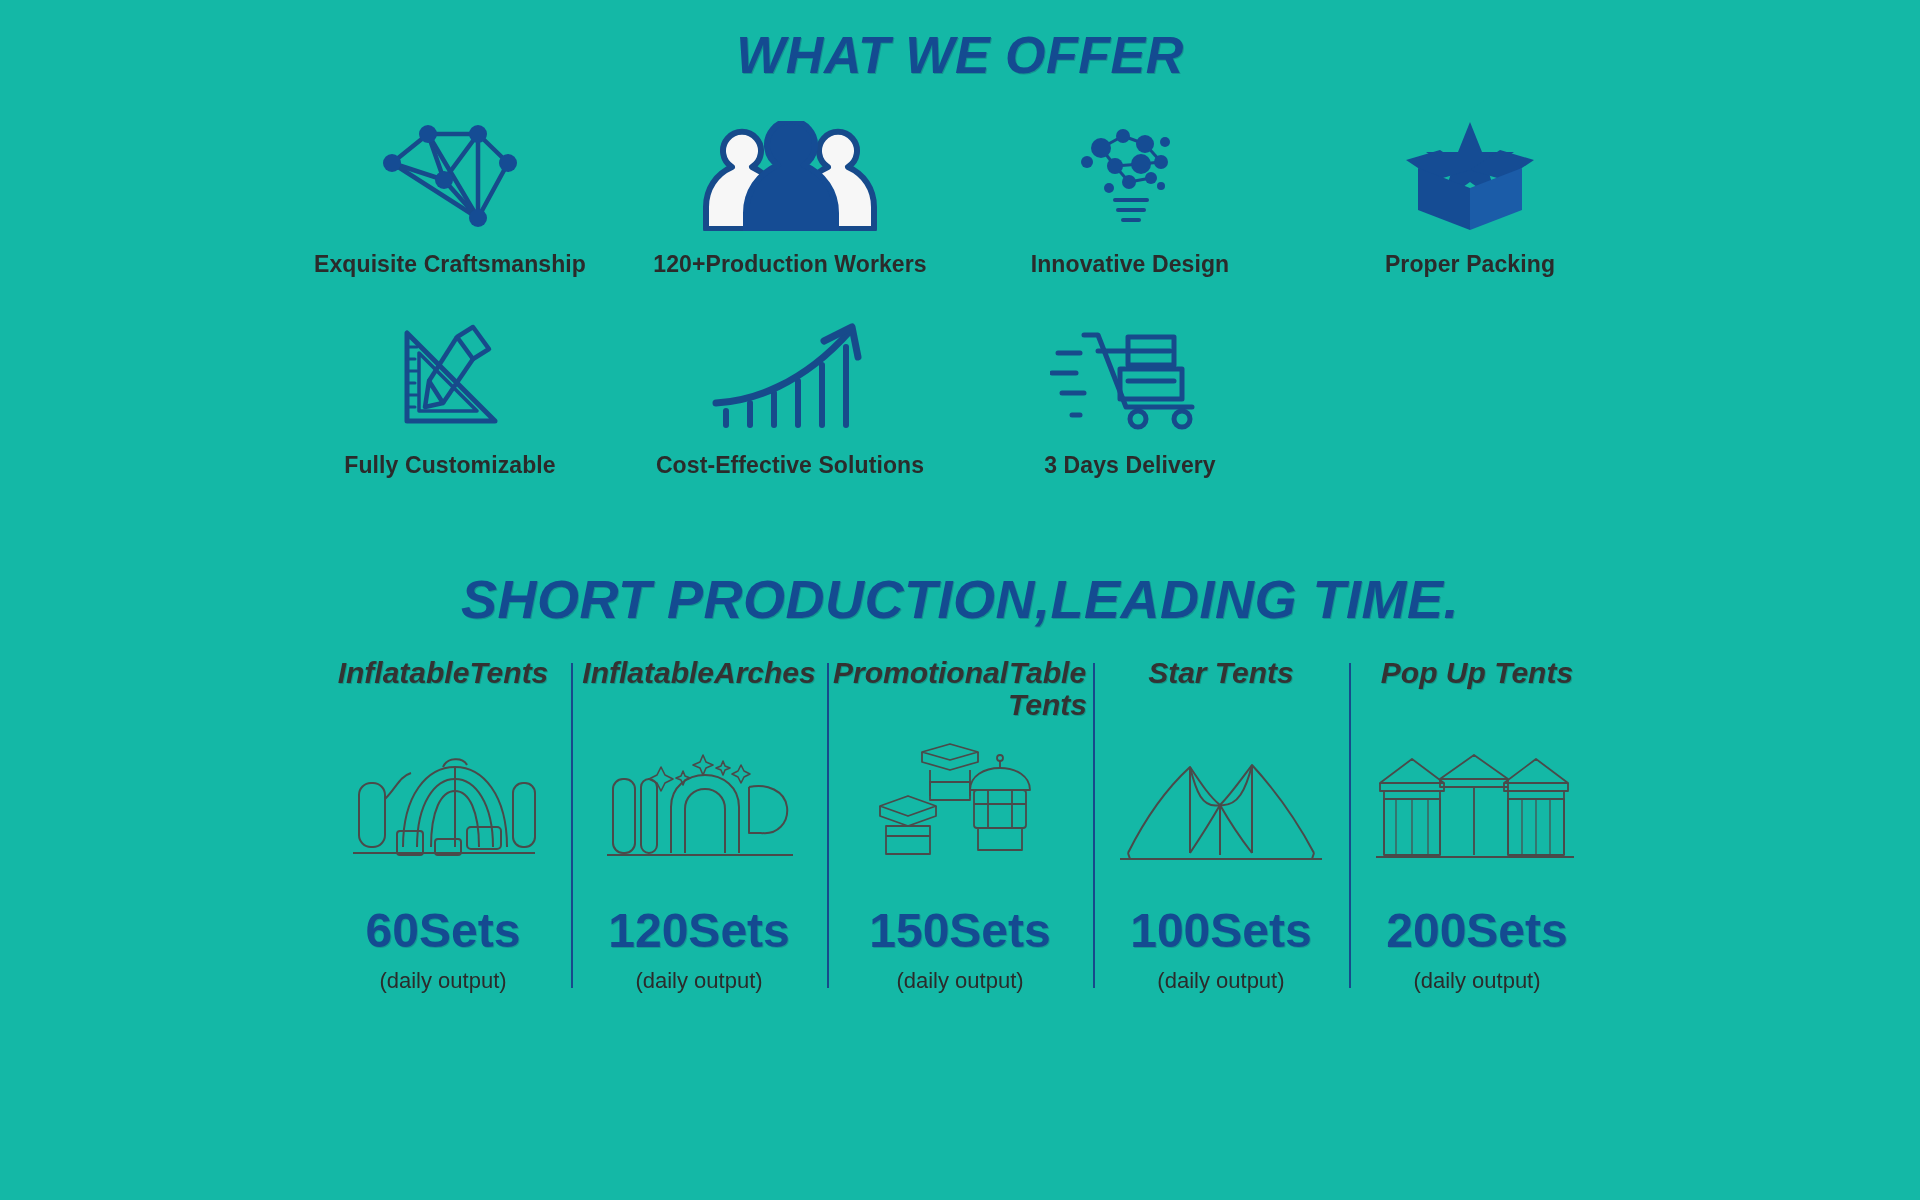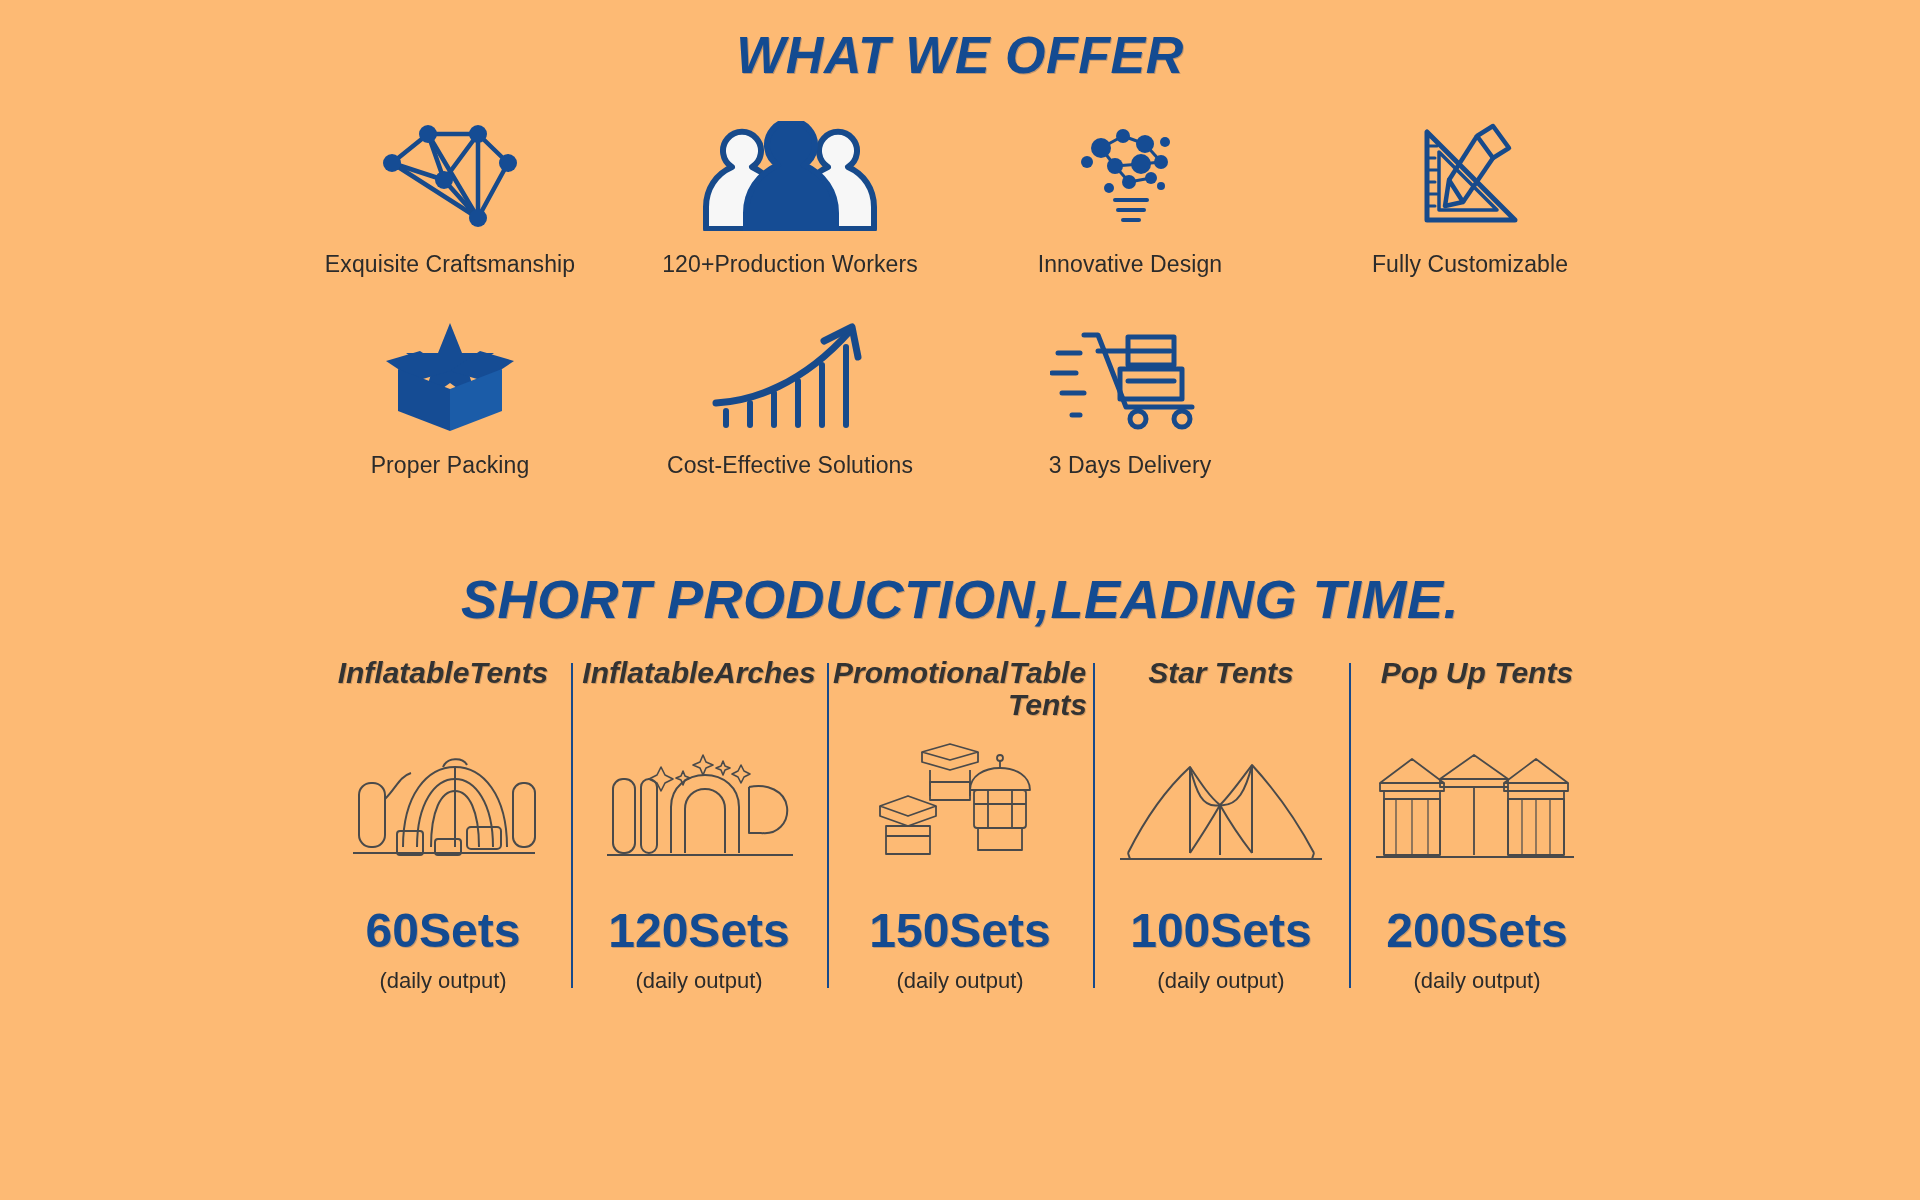--- a/index.html
+++ b/index.html
@@ -9,21 +9,21 @@
     height: 1200px;
     background: #f7f7f7;
     font-family: "Liberation Sans", sans-serif;
     overflow: hidden;
   }
 
   .page {
     position: relative;
     width: 1920px;
     height: 1200px;
-    background: #fdba74;
+    background: #14b8a6;
   }
 
   
   .section-title {
     text-align: center;
     font-family: "Liberation Sans", sans-serif;
     font-weight: bold;
     font-style: italic;
     color: #144b91;
     letter-spacing: 0.5px;
@@ -47,20 +47,21 @@
     margin: 34px auto 0 auto;
     display: grid;
     grid-template-columns: repeat(4, 1fr);
     grid-row-gap: 40px;
   }
   .offer-cell {
     display: flex;
     flex-direction: column;
     align-items: center;
     justify-content: space-between;
+    font-weight: bold;
   }
   .offer-icon {
     height: 118px;
     display: flex;
     align-items: center;
     justify-content: center;
   }
   .offer-label {
     margin-top: 16px;
     font-size: 23px;
@@ -218,20 +219,38 @@
             <line x1="53" y1="92" x2="79" y2="92"></line>
             <line x1="58" y1="102" x2="74" y2="102"></line>
           </g>
         </svg>
       </div>
       <div class="offer-label">Innovative Design</div>
     </div>
 
     <div class="offer-cell">
       <div class="offer-icon">
+        <svg width="140" height="116" viewBox="0 0 140 116">
+
+          <path d="M70 4 L82 34 L114 34 L88 52 L98 84 L70 64 L42 84 L52 52 L26 34 L58 34 Z" fill="#154c94"></path>
+
+          <path d="M6 42 L40 32 L70 52 L36 62 Z" fill="#154c94"></path>
+
+          <path d="M134 42 L100 32 L70 52 L104 62 Z" fill="#154c94"></path>
+
+          <path d="M18 50 L70 70 L70 112 L18 92 Z" fill="#154c94"></path>
+
+          <path d="M122 50 L70 70 L70 112 L122 92 Z" fill="#1b5ca8"></path>
+        </svg>
+      </div>
+      <div class="offer-label">Proper Packing</div>
+    </div>
+
+    <div class="offer-cell">
+      <div class="offer-icon">
         <svg width="130" height="116" viewBox="0 0 130 116">
 
           <path d="M22 14 L22 102 L110 102 Z" fill="none" stroke="#174a8b" stroke-width="5" stroke-linejoin="round"></path>
           <path d="M34 34 L34 92 L92 92 Z" fill="none" stroke="#174a8b" stroke-width="3.5" stroke-linejoin="round"></path>
           <g stroke="#174a8b" stroke-width="3" stroke-linecap="round">
             <line x1="22" y1="28" x2="32" y2="28"></line>
             <line x1="22" y1="40" x2="30" y2="40"></line>
             <line x1="22" y1="52" x2="32" y2="52"></line>
             <line x1="22" y1="64" x2="30" y2="64"></line>
             <line x1="22" y1="76" x2="32" y2="76"></line>
@@ -240,38 +259,20 @@
 
           <g stroke="#174a8b" stroke-width="4.5" fill="none" stroke-linejoin="round">
             <path d="M72 18 L88 8 L104 30 L88 40 Z"></path>
             <path d="M88 40 L58 84"></path>
             <path d="M72 18 L44 62"></path>
             <path d="M44 62 L58 84 L40 88 Z"></path>
           </g>
         </svg>
       </div>
       <div class="offer-label">Fully Customizable</div>
-    </div>
-
-    <div class="offer-cell">
-      <div class="offer-icon">
-        <svg width="140" height="116" viewBox="0 0 140 116">
-
-          <path d="M70 4 L82 34 L114 34 L88 52 L98 84 L70 64 L42 84 L52 52 L26 34 L58 34 Z" fill="#154c94"></path>
-
-          <path d="M6 42 L40 32 L70 52 L36 62 Z" fill="#154c94"></path>
-
-          <path d="M134 42 L100 32 L70 52 L104 62 Z" fill="#154c94"></path>
-
-          <path d="M18 50 L70 70 L70 112 L18 92 Z" fill="#154c94"></path>
-
-          <path d="M122 50 L70 70 L70 112 L122 92 Z" fill="#1b5ca8"></path>
-        </svg>
-      </div>
-      <div class="offer-label">Proper Packing</div>
     </div>
 
     <div class="offer-cell">
       <div class="offer-icon">
         <svg width="160" height="116" viewBox="0 0 160 116">
           <g stroke="#174a8b" stroke-width="6" stroke-linecap="round">
             <line x1="16" y1="92" x2="16" y2="106"></line>
             <line x1="40" y1="84" x2="40" y2="106"></line>
             <line x1="64" y1="74" x2="64" y2="106"></line>
             <line x1="88" y1="62" x2="88" y2="106"></line>

